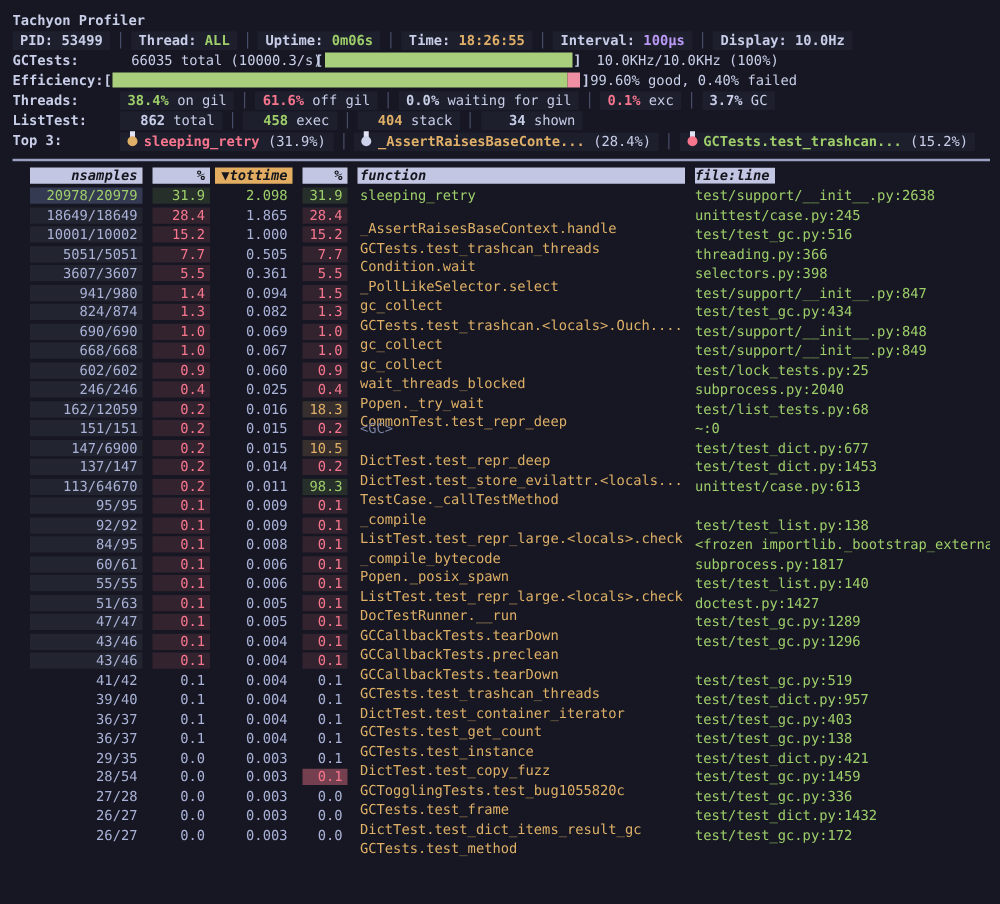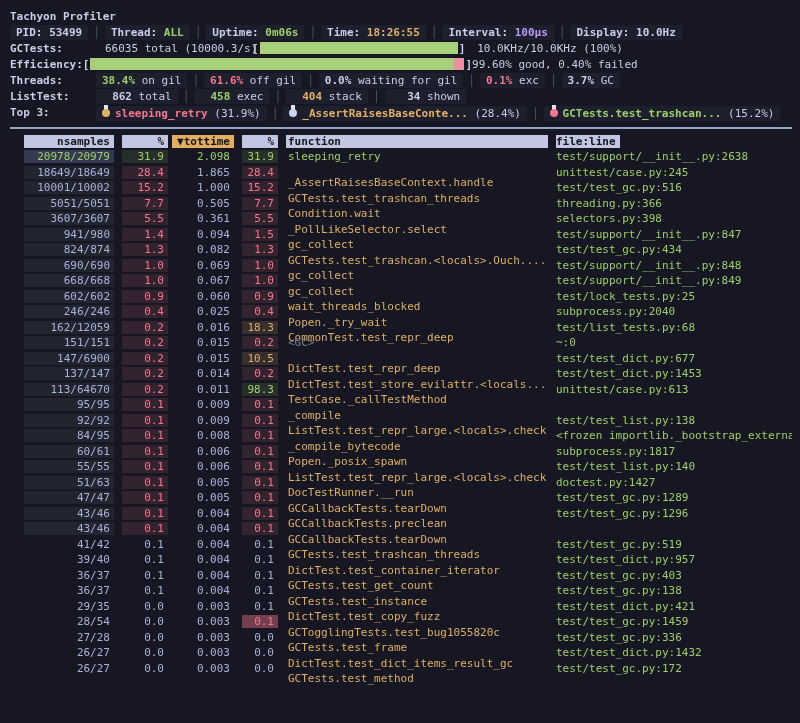--- a/index.html
+++ b/index.html
@@ -33,21 +33,21 @@
   
   .medal { display:inline-block; width:8px; height:12px; position:relative; margin-right:5px; }
   .medal::before { content:""; position:absolute; top:0; left:2px; width:4px; height:6px; background:#dfe3f4; }
   .medal::after { content:""; position:absolute; bottom:0; left:0; width:8px; height:8px; border-radius:50%; }
   .medal.gold::after { background:#e0af68; }
   .medal.silver::after { background:#cdd3ea; }
   .medal.bronze::after { background:#f7768e; }
   
   .divider { height:2px; background:#9aa0bf; margin:7px 0 5px 0; }
   
-  .thead { display:flex; height:15px; align-items:center; font-weight:bold; white-space:pre; }
+  .thead { display:flex; height:15px; align-items:flex-start; font-weight:bold; white-space:pre;font-style:italic; }
   .trow { display:flex; height:15.5px; align-items:center; white-space:pre; }
   .c { overflow:hidden; }
   .c-n  { width:90px; margin-left:14px; text-align:right; padding-right:4px; }
   .c-p1 { width:46px; margin-left:8px;  text-align:right; padding-right:4px; }
   .c-tt { width:62px; margin-left:4px;  text-align:right; padding-right:4px; }
   .c-p2 { width:36px; margin-left:8px;  text-align:right; padding-right:4px; }
   .c-fn { width:262px; margin-left:8px; text-align:left; padding-left:2px; }
   .c-fl { margin-left:8px; text-align:left; flex:1; }
   .hcell { background:#c3c6e2; color:#15161e; }
   .hcell-sort { background:#e3ae62; color:#15161e; }

